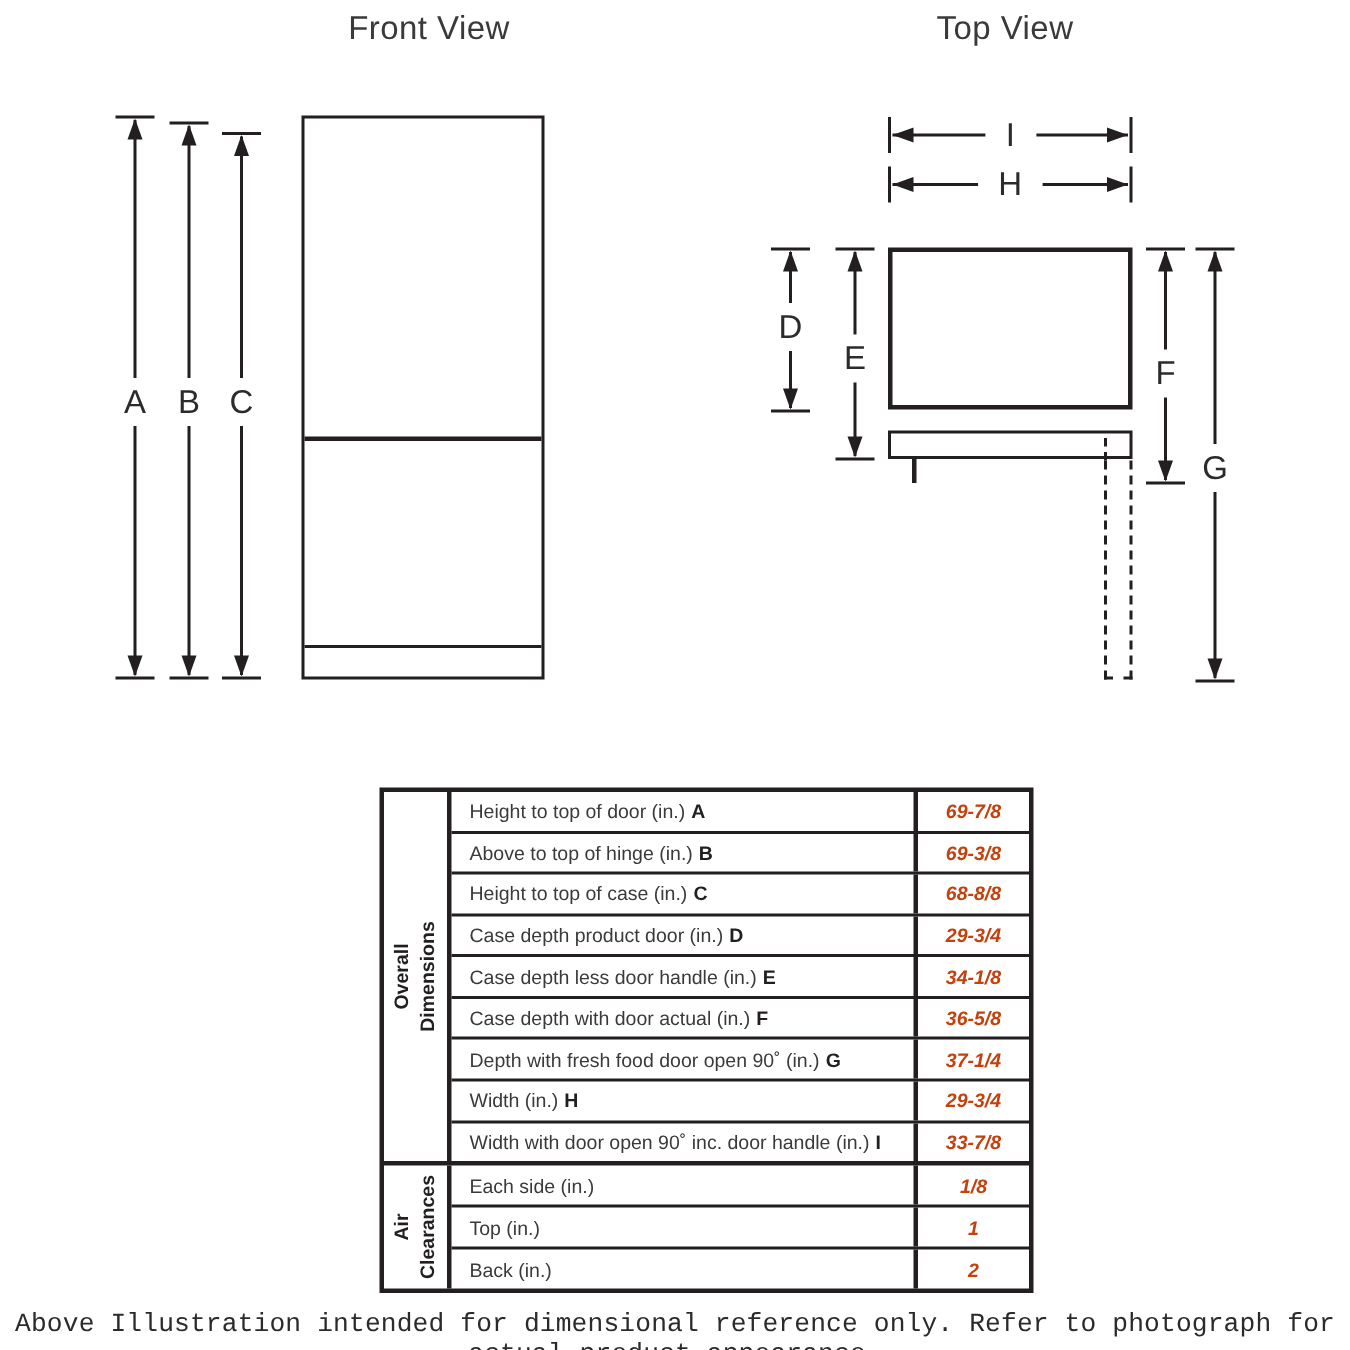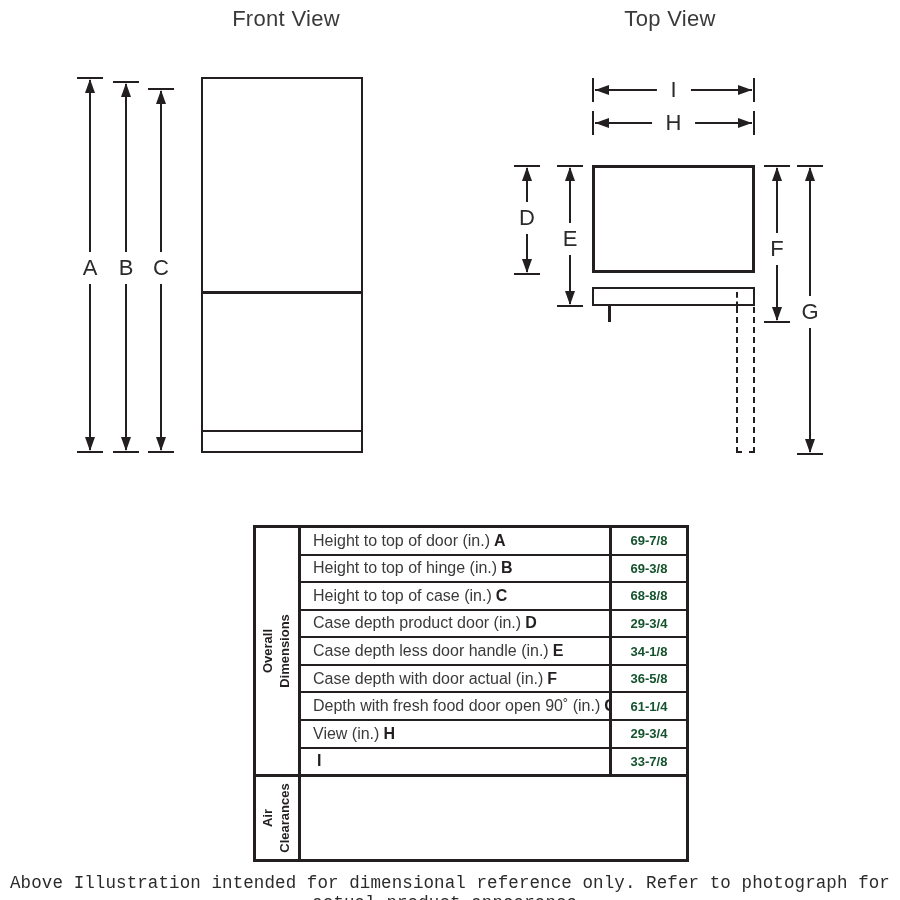--- a/index.html
+++ b/index.html
@@ -92,27 +92,27 @@
     position:absolute; left:50%; top:50%;
     transform:translate(-50%,-50%) rotate(-90deg);
     white-space:pre-line; text-align:center;
     font-size:13px; font-weight:bold; line-height:1.3; color:#231f20;
   }
   .rows { flex:1; display:flex; flex-direction:column; min-width:0; }
   .trow { flex:1; display:flex; min-height:0; }
   .trow + .trow { border-top:2px solid #231f20; }
   .label-cell {
     flex:1; display:flex; align-items:center; padding-left:12px;
-    font-size:16px; color:#3a3a3a; white-space:nowrap; overflow:hidden;
+    font-size:13px; color:#3a3a3a; white-space:nowrap; overflow:hidden;
   }
   .dim-letter { font-weight:bold; margin-left:4px; color:#231f20; }
   .value-cell {
     width:74px; flex:none; border-left:3.5px solid #231f20;
     display:flex; align-items:center; justify-content:center;
-    font-size:13px; font-weight:bold; color:#14532d;
+    font-size:13px; font-weight:bold; color:#c2410c;font-style:italic;
   }
 
   .footnote {
     position:absolute; left:0; right:0; top:873px; text-align:center;
     font-size:17.5px; color:#2b2b2b; letter-spacing:0.1px;font-family:Liberation Mono, monospace;
   }
 </style>
 </head>
 <body>
 
@@ -223,21 +223,21 @@
       <div class="rows">
         <div class="trow">
           <div class="label-cell">
               <span>Height to top of door (in.)</span>
               <span class="dim-letter">A</span>
             </div>
           <div class="value-cell">69-7/8</div>
         </div>
         <div class="trow">
           <div class="label-cell">
-              <span>Height to top of hinge (in.)</span>
+              <span>Above to top of hinge (in.)</span>
               <span class="dim-letter">B</span>
             </div>
           <div class="value-cell">69-3/8</div>
         </div>
         <div class="trow">
           <div class="label-cell">
               <span>Height to top of case (in.)</span>
               <span class="dim-letter">C</span>
             </div>
           <div class="value-cell">68-8/8</div>
@@ -261,42 +261,66 @@
               <span>Case depth with door actual (in.)</span>
               <span class="dim-letter">F</span>
             </div>
           <div class="value-cell">36-5/8</div>
         </div>
         <div class="trow">
           <div class="label-cell">
               <span>Depth with fresh food door open 90˚ (in.)</span>
               <span class="dim-letter">G</span>
             </div>
-          <div class="value-cell">61-1/4</div>
-        </div>
-        <div class="trow">
-          <div class="label-cell">
-              <span>View (in.)</span>
+          <div class="value-cell">37-1/4</div>
+        </div>
+        <div class="trow">
+          <div class="label-cell">
+              <span>Width (in.)</span>
               <span class="dim-letter">H</span>
             </div>
           <div class="value-cell">29-3/4</div>
         </div>
         <div class="trow">
           <div class="label-cell">
+              <span>Width with door open 90˚ inc. door handle (in.)</span>
               <span class="dim-letter">I</span>
             </div>
           <div class="value-cell">33-7/8</div>
         </div>
       </div>
     </div>
 
     <div class="tsection air">
       <div class="group-cell">
         <div class="group-rot">Air
 Clearances</div>
       </div>
+      <div class="rows">
+        <div class="trow">
+          <div class="label-cell">
+              <span>Each side (in.)</span>
+              <span class="dim-letter"></span>
+            </div>
+          <div class="value-cell">1/8</div>
+        </div>
+        <div class="trow">
+          <div class="label-cell">
+              <span>Top (in.)</span>
+              <span class="dim-letter"></span>
+            </div>
+          <div class="value-cell">1</div>
+        </div>
+        <div class="trow">
+          <div class="label-cell">
+              <span>Back (in.)</span>
+              <span class="dim-letter"></span>
+            </div>
+          <div class="value-cell">2</div>
+        </div>
+      </div>
     </div>
 
   </div>
 
   <div class="footnote">Above Illustration intended for dimensional reference only. Refer to photograph for actual product appearance.</div>
 
 </div>
 
 </body></html>

